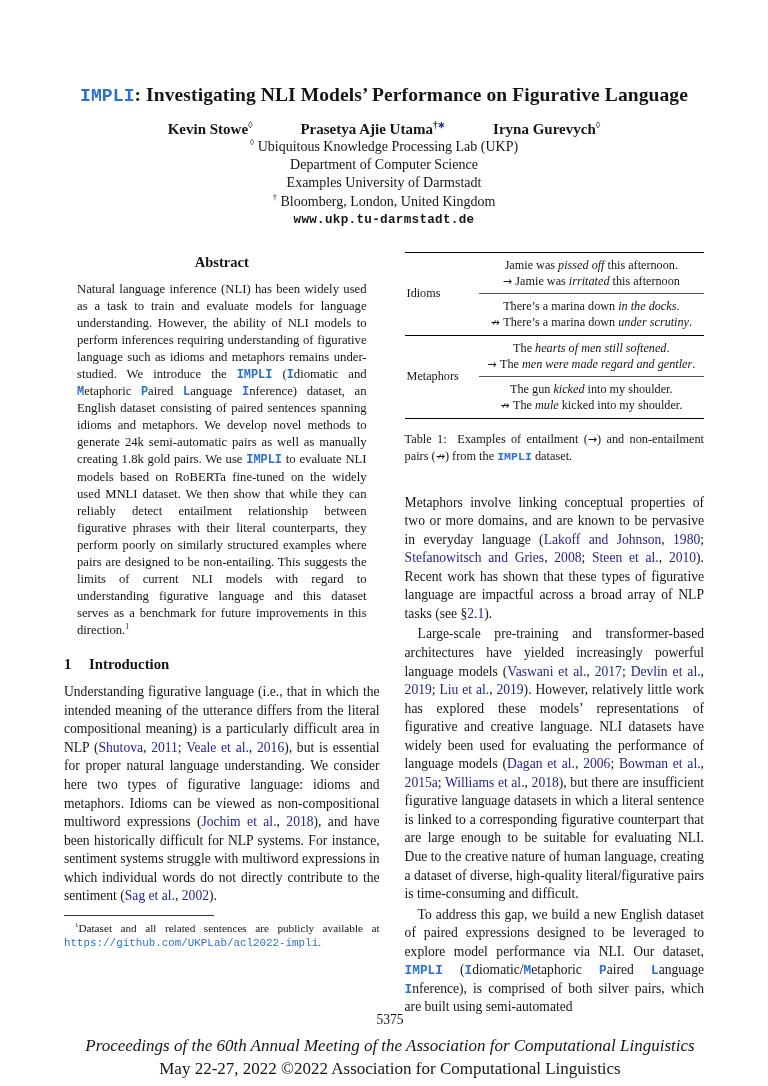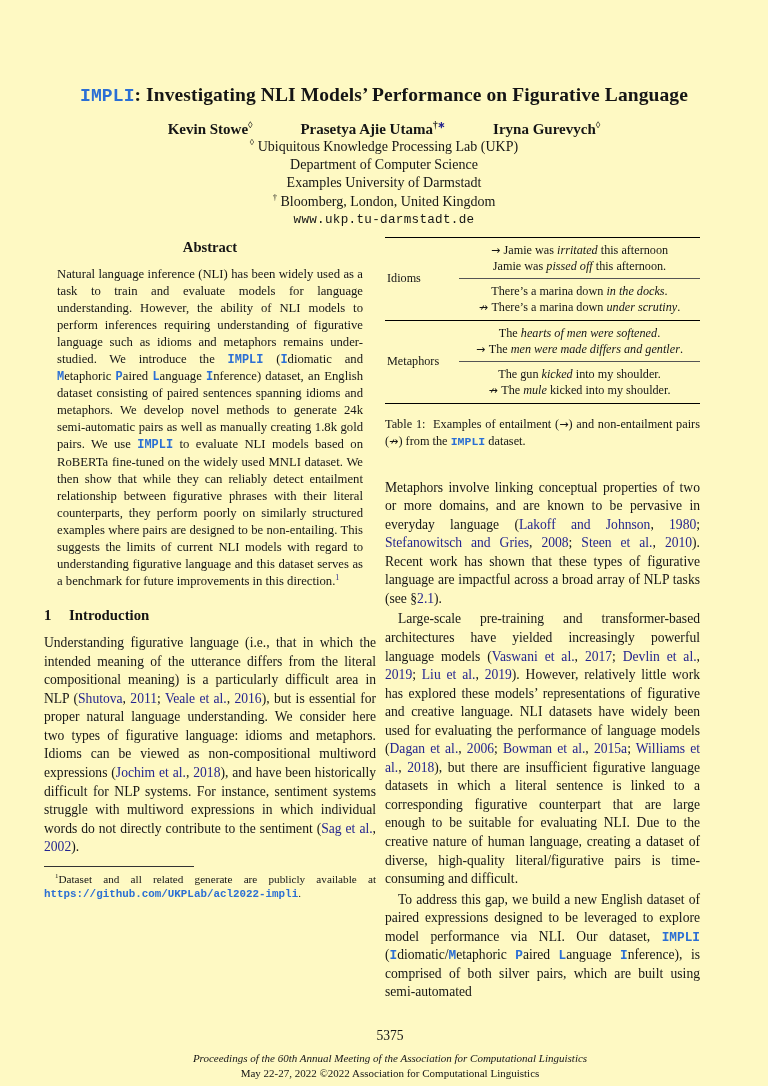--- a/index.html
+++ b/index.html
@@ -6,35 +6,35 @@
     --impli:#2b6fd4;
     --cite:#24248f;
     --ink:#151515;
   }
   *{box-sizing:border-box;margin:0;padding:0}
   html,body{background:#888}
   .page{
     position:relative;
     width:768px;height:1086px;
     margin:0 auto;
-    background:#fef9c3;
+    background:#ffffff;
     font-family:"Liberation Serif",serif;
     color:var(--ink);
     overflow:hidden;
   }
   
   .header{text-align:center;padding-top:84px}
   .title{font-size:19.5px;font-weight:bold;letter-spacing:.1px}
   .title .seg-mono{font-size:18px}
   .authors{margin-top:15px;font-size:15px;font-weight:bold}
   .author{margin:0 22px;display:inline-block}
   .affil-block{font-size:14px;line-height:1.30}
   .website{font-family:"Liberation Mono",monospace;font-size:13px;font-weight:bold;margin-top:1px;letter-spacing:.3px}
   
-  .columns{display:flex;gap:9px;padding:0 44px;margin-top:8px}
+  .columns{display:flex;gap:25px;padding:0 64px;margin-top:23px}
   .col-left{width:332px}
   .col-right{width:315px}
   
   .abstract-heading{text-align:center;font-weight:bold;font-size:14.6px;margin:2px 0 10px}
   .abstract-body{padding:0 13px;font-size:12.7px;line-height:1.345;text-align:justify}
   
   .section-heading{display:flex;font-size:14.8px;font-weight:bold;margin:17px 0 10px}
   .section-num{width:25px}
   
   .body-text{font-size:13.6px;line-height:1.365;text-align:justify}
@@ -49,28 +49,28 @@
   .trow + .trow{border-top:1px solid #000}
   .tlabel{width:74px;padding-left:2px}
   .texamples{flex:1}
   .pair{padding:4px 1px;text-align:center;line-height:1.32}
   .pair + .pair{border-top:0.9px solid #555}
   .table-caption{margin-top:12px;font-size:12.3px;line-height:1.37;text-align:justify}
   .after-caption{margin-top:29px}
   
   .footer{position:absolute;left:12px;right:0;bottom:5px;text-align:center}
   .page-num{font-size:13.6px;margin-bottom:7px}
-  .footer-line{font-size:11px;line-height:1.35}
+  .footer-line{font-size:17px;line-height:1.35}
   .italic{font-style:italic}
   
   .seg-i{font-style:italic}
   .seg-cite{color:var(--cite)}
   .seg-mono{font-family:"Liberation Mono",monospace;font-weight:bold;color:var(--impli);font-size:.94em}
-  .seg-monolink{font-family:"Liberation Mono",monospace;font-weight:bold;color:var(--impli);font-size:.97em}
-  .seg-monoblack{font-family:"Liberation Mono",monospace;font-weight:normal;font-size:.97em}
+  .seg-monolink{font-family:"Liberation Mono",monospace;font-weight:normal;color:var(--impli);font-size:.97em}
+  .seg-monoblack{font-family:"Liberation Mono",monospace;font-weight:bold;font-size:.97em}
   .seg-arrow{font-family:"DejaVu Sans",sans-serif;font-size:.9em}
   sup{font-size:.62em;vertical-align:super;line-height:0}
   sup.seg-supcite{color:var(--cite)}
 </style>
 </head>
 <body>
 
 <div class="page">
 
   <div class="header">
@@ -95,45 +95,45 @@
       <div class="abstract-heading">Abstract</div>
       <div class="abstract-body"><span>Natural language inference (NLI) has been widely used as a task to train and evaluate models for language understanding. However, the ability of NLI models to perform inferences requiring understanding of figurative language such as idioms and metaphors remains under-studied. We introduce the </span><span class="seg-mono">IMPLI</span><span> (</span><span class="seg-mono">I</span><span>diomatic and </span><span class="seg-mono">M</span><span>etaphoric </span><span class="seg-mono">P</span><span>aired </span><span class="seg-mono">L</span><span>anguage </span><span class="seg-mono">I</span><span>nference) dataset, an English dataset consisting of paired sentences spanning idioms and metaphors. We develop novel methods to generate 24k semi-automatic pairs as well as manually creating 1.8k gold pairs. We use </span><span class="seg-mono">IMPLI</span><span> to evaluate NLI models based on RoBERTa fine-tuned on the widely used MNLI dataset. We then show that while they can reliably detect entailment relationship between figurative phrases with their literal counterparts, they perform poorly on similarly structured examples where pairs are designed to be non-entailing. This suggests the limits of current NLI models with regard to understanding figurative language and this dataset serves as a benchmark for future improvements in this direction.</span><sup class="seg-supcite">1</sup></div>
 
       <div class="section-heading">
         <span class="section-num">1</span>
         <span>Introduction</span>
       </div>
       <div class="body-text"><span>Understanding figurative language (i.e., that in which the intended meaning of the utterance differs from the literal compositional meaning) is a particularly difficult area in NLP (</span><span class="seg-cite">Shutova</span><span>, </span><span class="seg-cite">2011</span><span>; </span><span class="seg-cite">Veale et al.</span><span>, </span><span class="seg-cite">2016</span><span>), but is essential for proper natural language understanding. We consider here two types of figurative language: idioms and metaphors. Idioms can be viewed as non-compositional multiword expressions (</span><span class="seg-cite">Jochim et al.</span><span>, </span><span class="seg-cite">2018</span><span>), and have been historically difficult for NLP systems. For instance, sentiment systems struggle with multiword expressions in which individual words do not directly contribute to the sentiment (</span><span class="seg-cite">Sag et al.</span><span>, </span><span class="seg-cite">2002</span><span>).</span></div>
 
       <div class="fn-rule"></div>
-      <div class="footnote"><sup class="seg-sup">1</sup><span>Dataset and all related generate are publicly available at </span><span class="seg-monolink">https://github.com/UKPLab/acl2022-impli</span><span>.</span></div>
+      <div class="footnote"><sup class="seg-sup">1</sup><span>Dataset and all related sentences are publicly available at </span><span class="seg-monolink">https://github.com/UKPLab/acl2022-impli</span><span>.</span></div>
     </div>
 
     <div class="col-right">
 
       <div class="example-table">
         <div class="trow">
           <div class="tlabel">Idioms</div>
           <div class="texamples">
             <div class="pair">
+              <div><span>Jamie was </span><span class="seg-i">pissed off</span><span> this afternoon.</span></div>
               <div><span class="seg-arrow">→ </span><span>Jamie was </span><span class="seg-i">irritated</span><span> this afternoon</span></div>
-              <div><span>Jamie was </span><span class="seg-i">pissed off</span><span> this afternoon.</span></div>
             </div>
             <div class="pair">
               <div><span>There’s a marina down </span><span class="seg-i">in the docks</span><span>.</span></div>
               <div><span class="seg-arrow">↛ </span><span>There’s a marina down </span><span class="seg-i">under scrutiny</span><span>.</span></div>
             </div>
           </div>
         </div>
         <div class="trow">
           <div class="tlabel">Metaphors</div>
           <div class="texamples">
             <div class="pair">
-              <div><span>The </span><span class="seg-i">hearts of men were softened</span><span>.</span></div>
-              <div><span class="seg-arrow">→ </span><span>The </span><span class="seg-i">men were made differs and gentler</span><span>.</span></div>
+              <div><span>The </span><span class="seg-i">hearts of men still softened</span><span>.</span></div>
+              <div><span class="seg-arrow">→ </span><span>The </span><span class="seg-i">men were made regard and gentler</span><span>.</span></div>
             </div>
             <div class="pair">
               <div><span>The gun </span><span class="seg-i">kicked</span><span> into my shoulder.</span></div>
               <div><span class="seg-arrow">↛ </span><span>The </span><span class="seg-i">mule</span><span> kicked into my shoulder.</span></div>
             </div>
           </div>
         </div>
       </div>
       <div class="table-caption"><span>Table 1:&nbsp; Examples of entailment (</span><span class="seg-arrow">→</span><span>) and non-entailment pairs (</span><span class="seg-arrow">↛</span><span>) from the </span><span class="seg-mono">IMPLI</span><span> dataset.</span></div>
 

